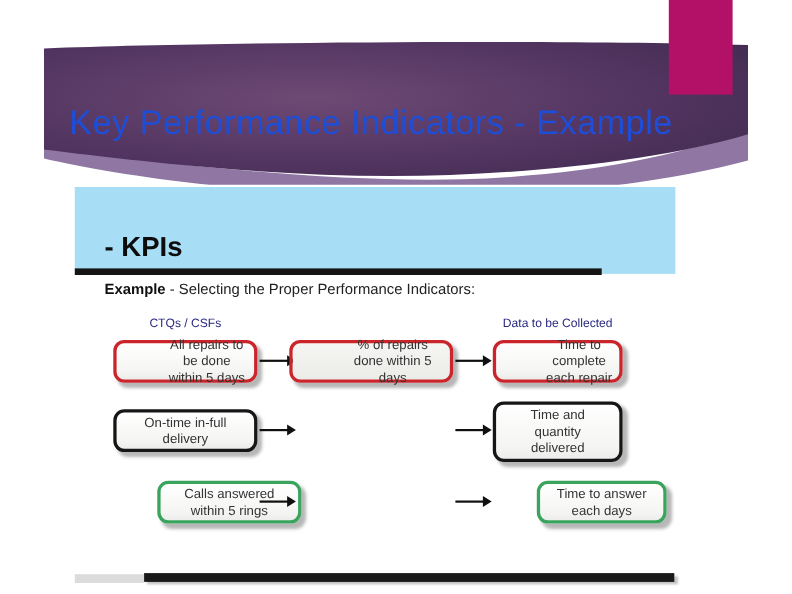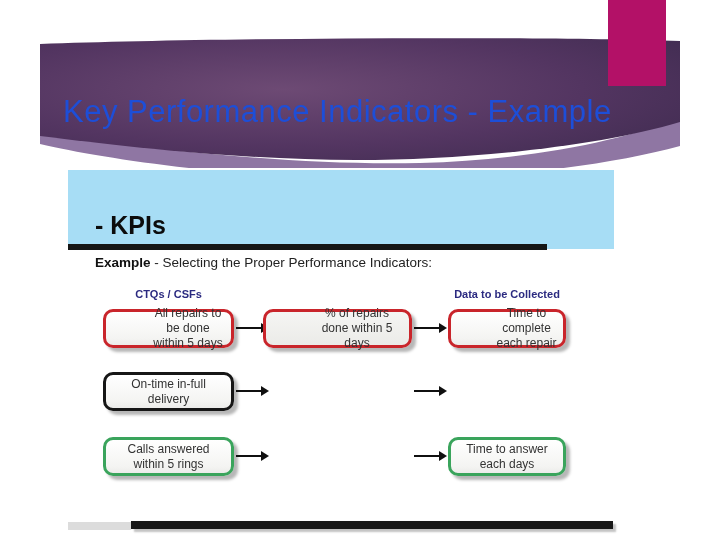--- a/index.html
+++ b/index.html
@@ -16,35 +16,35 @@
     color:#1d4ed8;font-size:31px;font-weight:400;letter-spacing:0.5px;white-space:nowrap;margin-top:12px;}
 
   
   .blue-panel{position:absolute;left:68px;top:170px;width:546px;height:79px;background:#a7ddf5;z-index:1;}
   .panel-heading{position:absolute;left:95px;top:211px;z-index:2;color:#0c0c0c;font-size:25px;font-weight:bold;}
   .heading-underline{position:absolute;left:68px;top:244px;width:479px;height:6px;background:#151515;z-index:2;}
   .example-line{position:absolute;left:95px;top:255px;z-index:2;color:#222;font-size:13.5px;}
   .example-line b{font-weight:bold;color:#111;}
 
   
-  .colhead{position:absolute;top:288px;font-size:11px;font-weight:bold;color:#2b2a80;text-align:center;z-index:2;}
+  .colhead{position:absolute;top:288px;font-size:11px;font-weight:normal;color:#2b2a80;text-align:center;z-index:2;}
   .colhead.c1{left:103px;width:131px;}
   .colhead.c2{left:263px;width:149px;margin-top:40px;}
   .colhead.c3{left:436px;width:142px;}
 
   
   .box{position:absolute;box-sizing:border-box;border:3px solid #333;border-radius:10px;
     background:linear-gradient(180deg,#ffffff 0%,#f4f4f2 80%,#ececea 100%);
     box-shadow:4px 4px 3px #b7b7b7;
     display:flex;align-items:center;justify-content:center;text-align:center;
     font-size:12px;line-height:15px;color:#333;padding:1px 5px;z-index:2;}
   .box.mid{background:linear-gradient(180deg,#f5f5f3 0%,#ebebe8 100%);}
   .theme-red{border-color:#c9252b;}
   .theme-black{border-color:#161616;}
-  .theme-green{border-color:#3aa45c;}
+  .theme-green{border-color:#3aa45c;margin-left:40px;}
   .c1{left:103px;width:131px;}
   .c2{left:263px;width:149px;}
   .c3{left:448px;width:118px;}
   .r1{top:309px;height:39px;padding-left:44px;}
   .r2{top:372px;height:39px;}
   .r2.c3{top:365px;height:55px;padding:1px 20px;}
   .r3{top:437px;height:39px;}
 
   
   .arrow{position:absolute;width:26px;height:2px;background:#101010;z-index:2;}
@@ -93,20 +93,21 @@
 
   <div class="box c1 r1 theme-red">All repairs to be done within 5 days</div>
   <div class="arrow a-r1 a-c1"></div>
   <div class="box c2 r1 theme-red mid">% of repairs done within 5 days</div>
   <div class="arrow a-r1 a-c2"></div>
   <div class="box c1 r2 theme-black">On-time in-full delivery</div>
 
   <div class="box c3 r1 theme-red">Time to complete each repair</div>
   <div class="arrow a-r2 a-c1"></div>
   <div class="arrow a-r2 a-c2"></div>
+  <div class="box c3 r2 theme-black">Time and quantity delivered</div>
 
   <div class="box c1 r3 theme-green">Calls answered within 5 rings</div>
   <div class="arrow a-r3 a-c1"></div>
   <div class="arrow a-r3 a-c2"></div>
   <div class="box c3 r3 theme-green">Time to answer each days</div>
 
   <div class="bottom-gray"></div>
   <div class="bottom-black"></div>
 
 </div>

